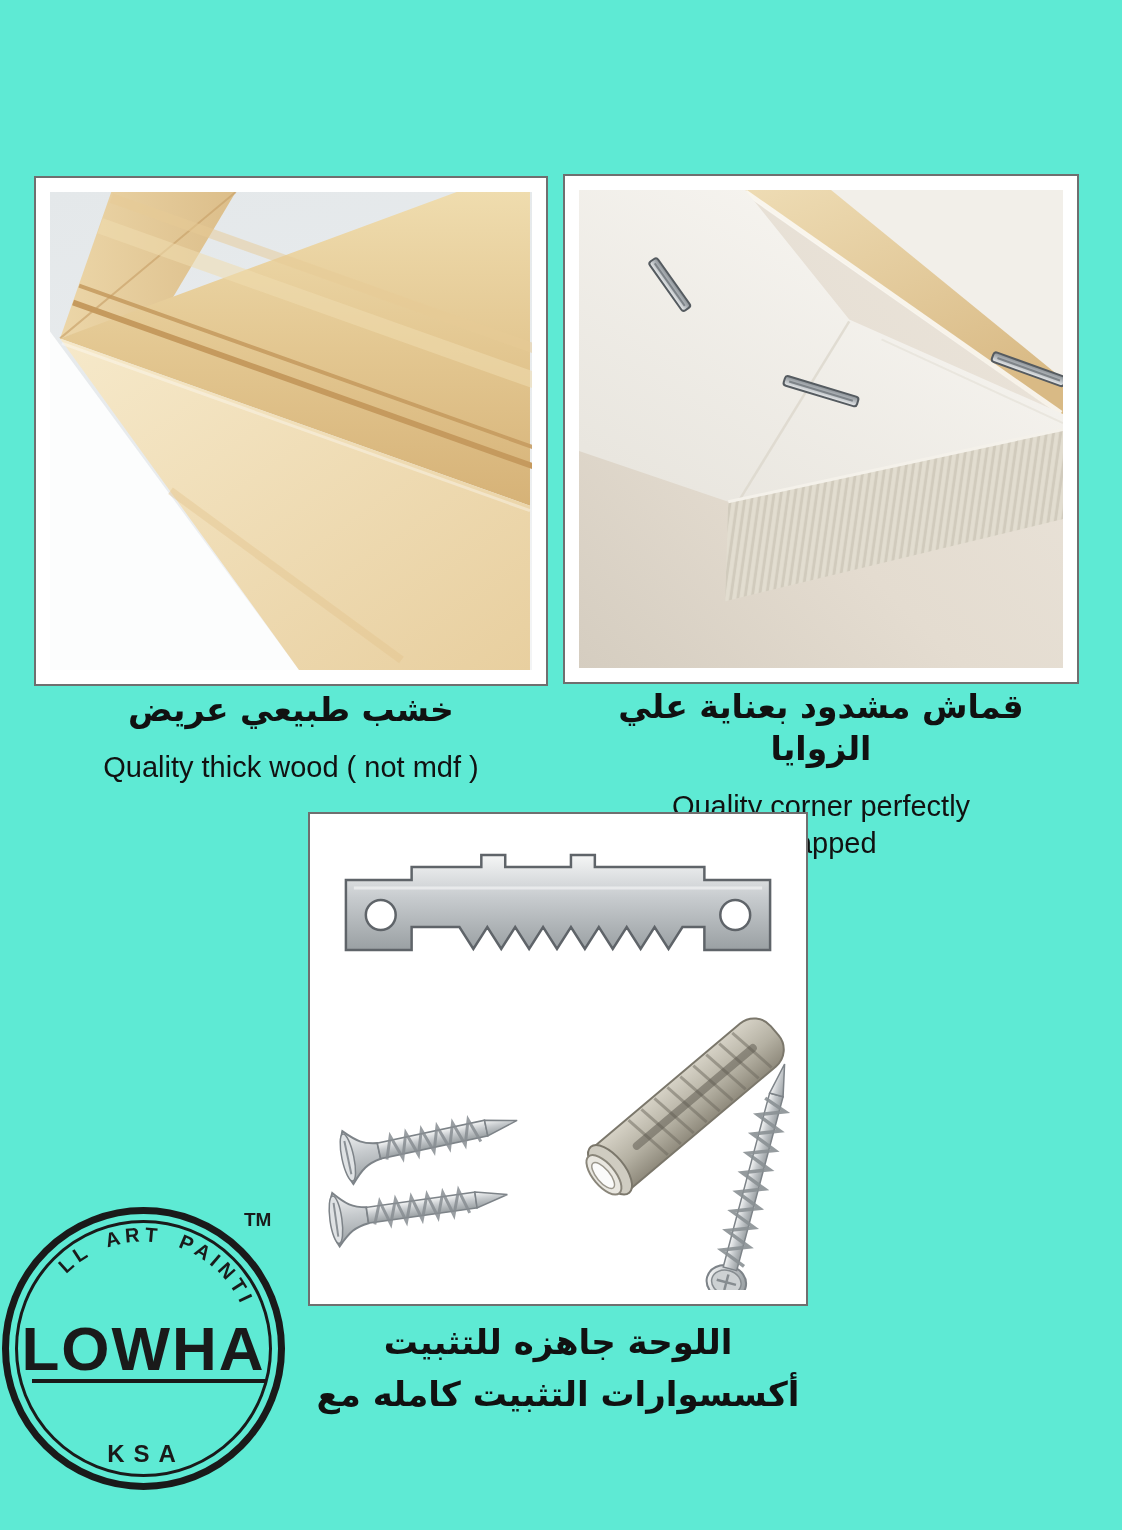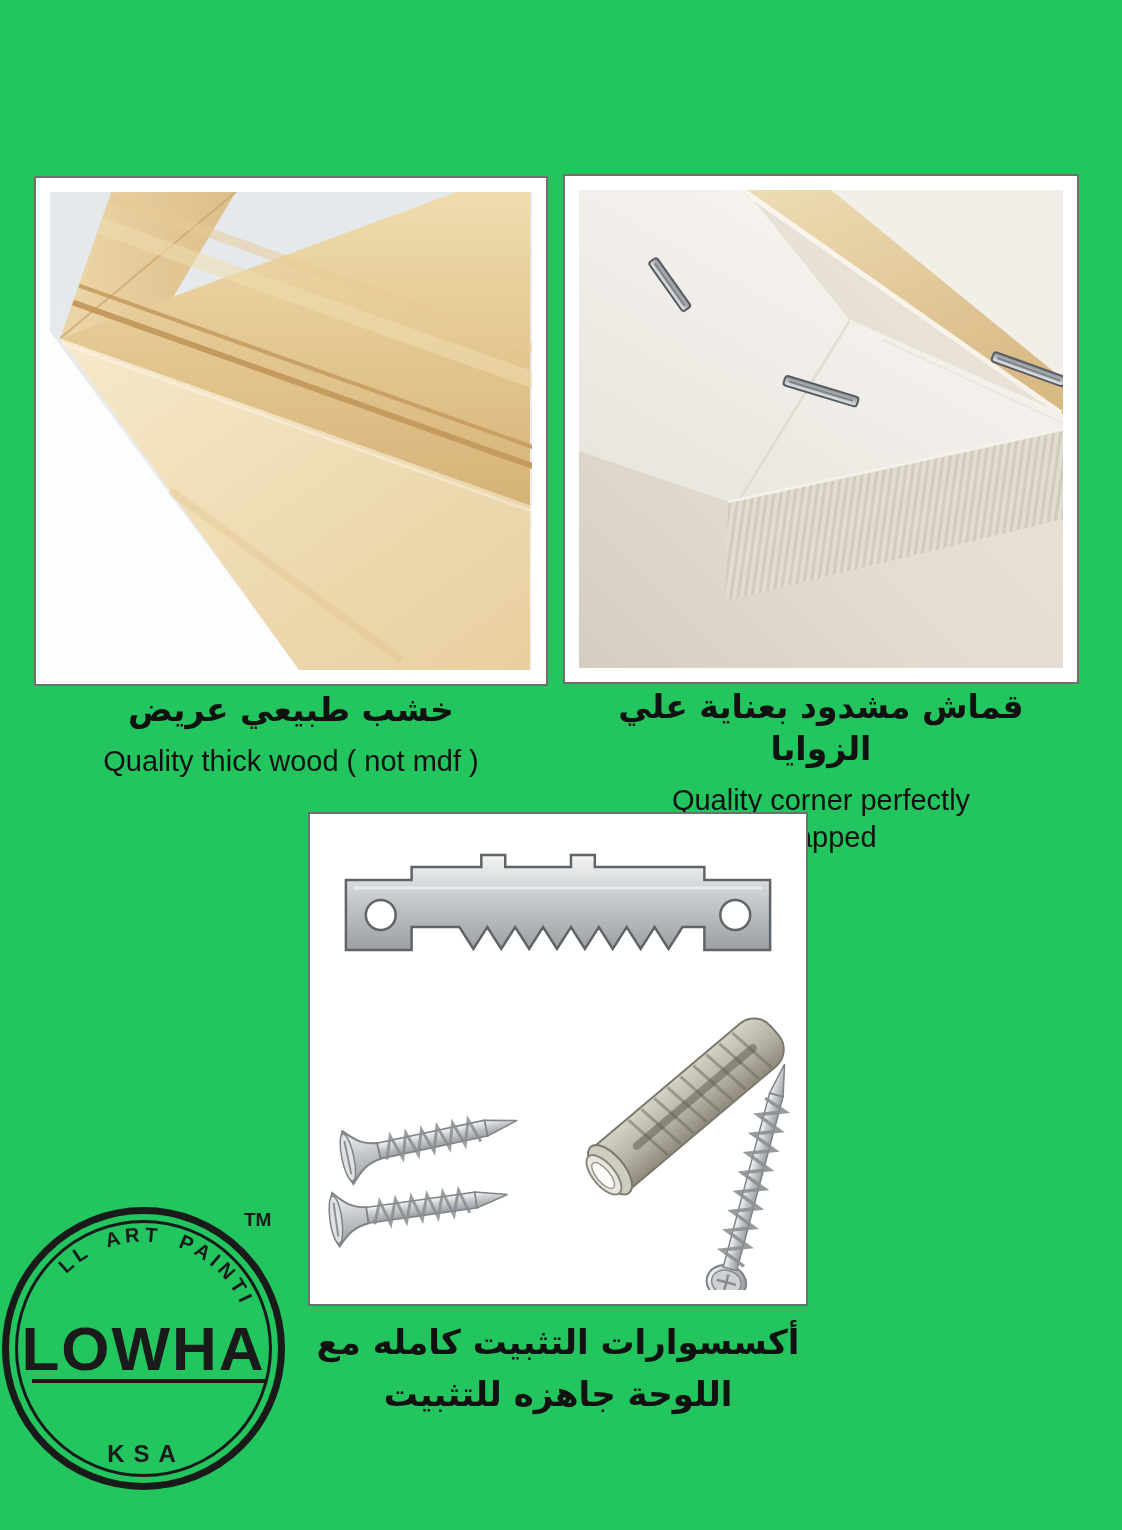--- a/index.html
+++ b/index.html
@@ -1,39 +1,39 @@
 <!DOCTYPE html>
 <html><head>
 <meta charset="utf-8">
 <style>
   html,body { margin:0; padding:0; background:#ffffff; }
   .page {
     position:relative; width:1122px; height:1530px;
-    background:#22c55e; overflow:hidden;
+    background:#5eead4; overflow:hidden;
     font-family:"Liberation Sans", sans-serif; color:#111;
   }
   .photo-box {
     position:absolute; box-sizing:border-box;
     border:2px solid #6f6f6f; background:#ffffff; padding:14px;
   }
   .photo-box svg { display:block; width:100%; height:100%; }
   #box-wood   { left:34px;  top:176px; width:514px; height:510px; }
   #box-canvas { left:563px; top:174px; width:516px; height:510px; }
   #box-hw     { left:308px; top:812px; width:500px; height:494px; }
 
   .caption { position:absolute; text-align:center; }
   #cap-wood   { left:34px;  top:689px; width:514px; }
   #cap-canvas { left:563px; top:686px; width:516px;text-align:center; }
   #cap-hw     { left:308px; top:1317px; width:500px; }
 
   .cap-ar {
     font-family:"DejaVu Sans", sans-serif; font-weight:700;
     font-size:33px; line-height:1.28; direction:rtl; unicode-bidi:embed;
   }
-  .cap-en { font-size:29px; line-height:1.26; margin-top:12px; }
+  .cap-en { font-size:29px; line-height:1.26; margin-top:18px; }
   #cap-hw .cap-ar { font-size:34px; line-height:1.52; }
 
   #logo { position:absolute; left:0px; top:1195px; width:300px; height:312px; }
 </style>
 </head>
 <body>
 
 <div class="page">
 
   <figure class="photo-box" id="box-wood" style="margin:0">
@@ -209,22 +209,22 @@
         </g>
         <rect x="48" y="-5" width="160" height="8" rx="4" fill="#5a564c" opacity="0.5"></rect>
         <ellipse cx="16" cy="0" rx="14" ry="30" fill="#cfccc1" stroke="#7b776b" stroke-width="2"></ellipse>
         <ellipse cx="8" cy="0" rx="11" ry="24" fill="#e9e7e0" stroke="#8a867a" stroke-width="2"></ellipse>
         <ellipse cx="7" cy="0" rx="6.5" ry="16" fill="#fbfbfa" stroke="#9b978c" stroke-width="1.5"></ellipse>
       </g>
     </svg>
   </figure>
 
   <figcaption class="caption" id="cap-hw">
+    <div class="cap-ar">اللوحة جاهزه للتثبيت</div>
     <div class="cap-ar">أكسسوارات التثبيت كامله مع</div>
-    <div class="cap-ar">اللوحة جاهزه للتثبيت</div>
   </figcaption>
 
   <svg id="logo" viewBox="0 0 300 312">
     <defs>
       <path id="arcPath" d="M 61.5,84.7 A 107,107 0 0 1 244,117" fill="none"></path>
     </defs>
     <circle cx="143.5" cy="153.5" r="138" fill="none" stroke="#1a1a1a" stroke-width="7"></circle>
     <circle cx="143.5" cy="153.5" r="127" fill="none" stroke="#1a1a1a" stroke-width="3"></circle>
     <text font-family="Liberation Sans, sans-serif" font-size="20" font-weight="600" fill="#1a1a1a" letter-spacing="4.5" word-spacing="7">
       <textPath href="#arcPath" startOffset="50%" text-anchor="middle">WALL ART PAINTING</textPath>

